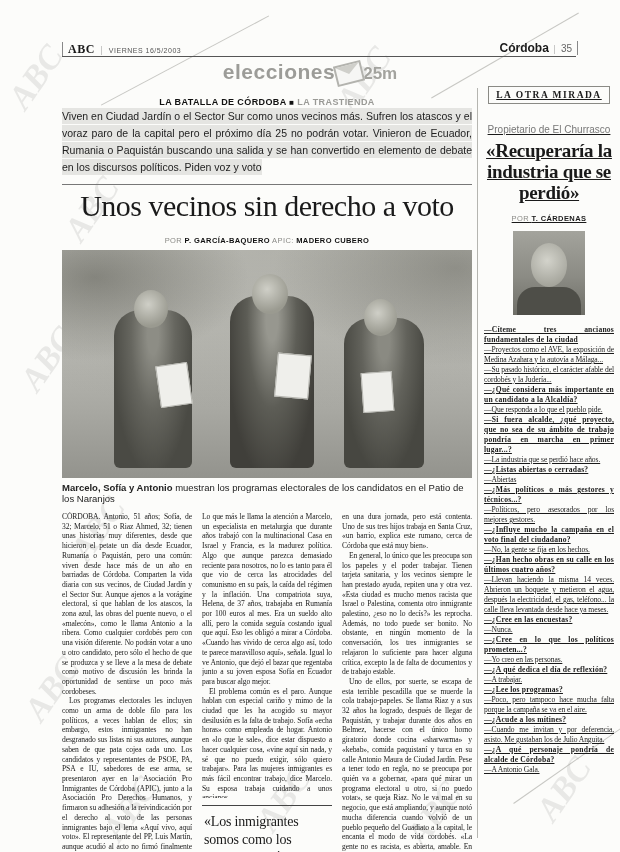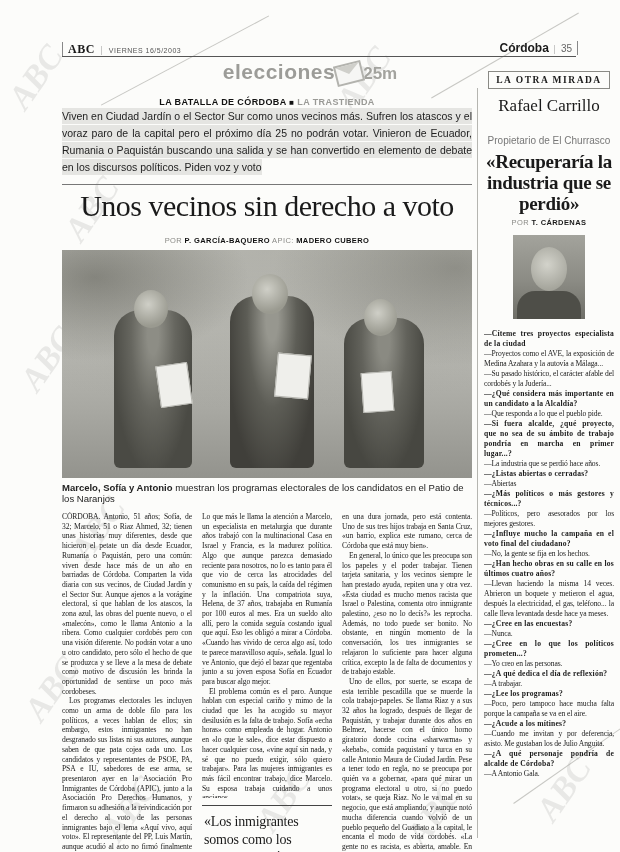--- a/index.html
+++ b/index.html
@@ -73,30 +73,30 @@
   .col{width:130px;height:380px;overflow:hidden;text-align:justify;
        font-size:7.6px;line-height:9.7px;letter-spacing:-.1px;}
   .col p{margin:0;}
   .col p + p{text-indent:7px;}
   .col2text{height:286px;overflow:hidden;}
   .pullquote{border-top:1px solid #444;margin-top:7px;padding:7px 2px 0 2px;
              font-size:14px;line-height:17.5px;letter-spacing:-.2px;text-align:left;color:#1a1a1a;}
   
   .vdivider{position:absolute;left:477px;top:88px;height:750px;width:1px;background:#b5b5b0;}
   
-  .sidebar{position:absolute;left:484px;top:71px;width:130px;}
+  .sidebar{position:absolute;left:484px;top:86px;width:130px;text-decoration:underline;}
   .sb-label{border:1px solid #8a8a85;padding:3px 2px;text-align:center;font-weight:bold;
             font-size:9.5px;letter-spacing:1.5px;margin:0 4px;}
   .sb-name{text-align:center;font-size:17px;margin-top:8px;line-height:18px;}
   .sb-role{text-align:center;font-family:"Liberation Sans",sans-serif;font-size:10px;color:#777;
            margin-top:20px;}
   .sb-quote{text-align:center;font-size:19px;font-weight:bold;line-height:21px;
             letter-spacing:-.3px;margin-top:5px;}
   .sb-byline{text-align:center;font-family:"Liberation Sans",sans-serif;font-size:7.5px;
-             letter-spacing:.4px;margin-top:4px;}
+             letter-spacing:.4px;margin-top:11px;}
   .sb-byline .lab{color:#8a8a86;}
   .sb-byline .nam{font-weight:bold;}
   .sb-photo{position:relative;width:72px;height:84px;margin:8px auto 10px auto;overflow:hidden;
             background:linear-gradient(180deg,#a3a39c 0%,#8b8b84 55%,#6e6e67 100%);}
   .sb-photo .face{position:absolute;left:18px;top:12px;width:36px;height:44px;border-radius:50%;
             background:radial-gradient(circle at 45% 40%,#d3d3cb,#a5a59c 75%);}
   .sb-photo .torso{position:absolute;left:4px;bottom:-6px;width:64px;height:34px;border-radius:18px 18px 0 0;
             background:#4e4e48;}
   .qa{font-size:7.6px;line-height:10px;text-align:justify;letter-spacing:-.1px;}
   .qa p{margin:0;}
@@ -187,34 +187,33 @@
           <p>En general, lo único que les preocupa son los papeles y el poder trabajar. Tienen tarjeta sanitaria, y los vecinos siempre le han prestado ayuda, repiten una y otra vez. «Esta ciudad es mucho menos racista que Israel o Palestina, comenta otro inmigrante palestino, ¿eso no lo decís?» les reprocha. Además, no todo puede ser bonito. No obstante, en ningún momento de la conversación, los tres inmigrantes se relajaron lo suficiente para hacer alguna crítica, excepto la de falta de documentos y de trabajo estable.</p>
           <p>Uno de ellos, por suerte, se escapa de esta terrible pescadilla que se muerde la cola trabajo-papeles. Se llama Riaz y a sus 32 años ha logrado, después de llegar de Paquistán, y trabajar durante dos años en Belmez, hacerse con el único horno giratorio donde cocina «sharwarma» y «kebab», comida paquistaní y turca en su calle Antonio Maura de Ciudad Jardín. Pese a tener todo en regla, no se preocupa por quién va a gobernar, «para qué mirar un programa electoral u otro, si no puedo votar», se queja Riaz. No le va mal en su negocio, que está ampliando, y aunque notó mucha diferencia cuando volvió de un pueblo pequeño del Guadiato a la capital, le encanta el modo de vida cordobés. «La gente no es racista, es abierta, amable. En general, las cosas no van mal aquí».</p>
         </div>
     </div>
   </div>
 
   <div class="vdivider"></div>
 
   <div class="sidebar">
     <div class="sb-label">LA OTRA MIRADA</div>
-    <div class="sb-name">Rafael Carrillo</div>
     <div class="sb-role">Propietario de El Churrasco</div>
     <div class="sb-quote">«Recuperaría la industria que se perdió»</div>
     <div class="sb-byline">
       <span class="lab">POR</span>
       <span class="nam">T. CÁRDENAS</span>
     </div>
     <div class="sb-photo">
       <div class="face"></div>
       <div class="torso"></div>
     </div>
     <div class="qa">
 
-        <p class="q">—Cíteme tres proyectos especialista de la ciudad</p>
+        <p class="q">—Cíteme tres ancianos fundamentales de la ciudad</p>
         <p class="a">—Proyectos como el AVE, la exposición de Medina Azahara y la autovía a Málaga...</p>
 
         <p class="a">—Su pasado histórico, el carácter afable del cordobés y la Judería...</p>
 
         <p class="q">—¿Qué considera más importante en un candidato a la Alcaldía?</p>
         <p class="a">—Que responda a lo que el pueblo pide.</p>
 
         <p class="q">—Si fuera alcalde, ¿qué proyecto, que no sea de su ámbito de trabajo pondría en marcha en primer lugar...?</p>
         <p class="a">—La industria que se perdió hace años.</p>
 

